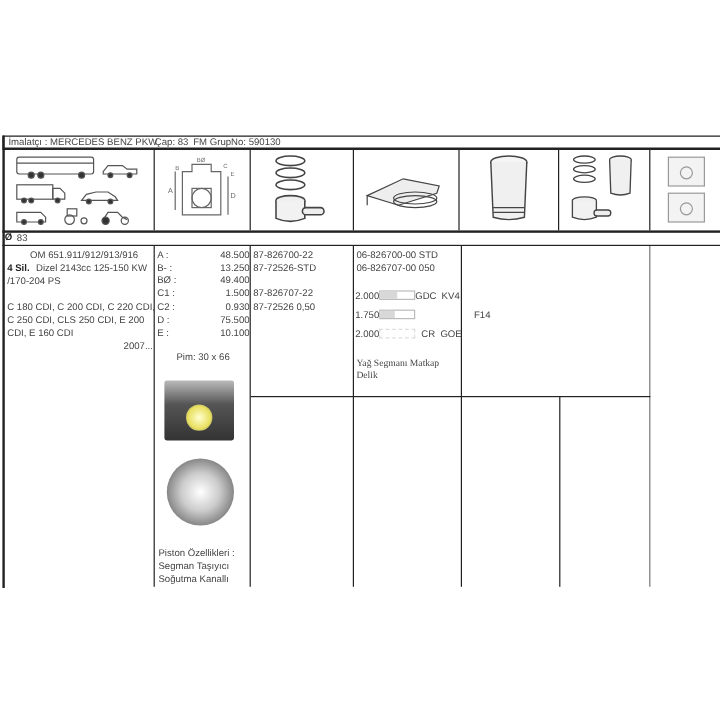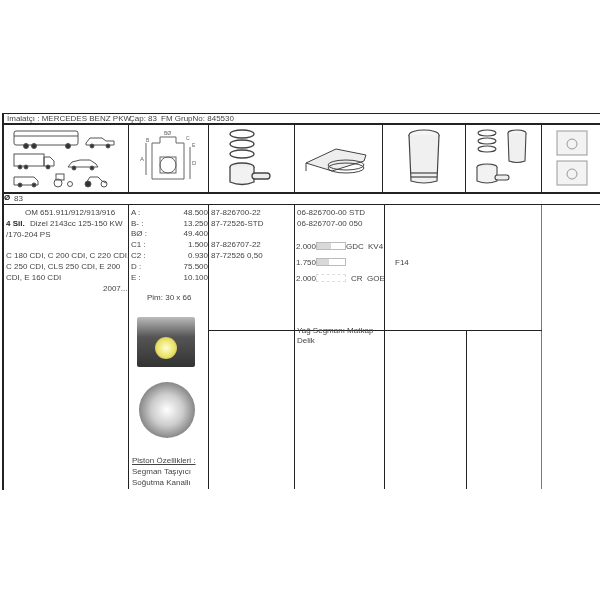--- a/index.html
+++ b/index.html
@@ -12,30 +12,30 @@
     .hline.thick { height: 2px; }
     .vline.grey { background: #777; }
     .txt { position: absolute; white-space: nowrap; font-size: 8px; color: #444; line-height: 10px; }
     .hdr-bar { position: absolute; left: 2px; top: 113px; width: 600px; height: 12px; border: 1px solid #222; border-bottom: 2px solid #222; background:#fff; }
     .cell-img { position: absolute; display: flex; align-items: center; justify-content: center; }
     .dimrow { position: absolute; left: 131px; width: 77px; height: 10px; font-size: 8px; color: #444; }
     .dimrow .k { position: absolute; left: 0; }
     .dimrow .v { position: absolute; right: 0; }
     .ringbar { position: absolute; height: 8px; border: 1px solid #bbb; background: #fff; }
     .ringbar .fill { position: absolute; left: 0; top: 0; bottom: 0; background: #d8d8d8; }
-    .underline { text-decoration: underline; }
+    .underline { }
     .bold { font-weight: bold; color: #222; }
   </style>
 </head>
 <body>
 
 <div class="hdr-bar">
   <span class="txt" style="left:4px;top:0px;">İmalatçı : MERCEDES BENZ PKW</span>
   <span class="txt" style="left:126px;top:0px;">Çap: 83</span>
-  <span class="txt" style="left:158px;top:0px;">FM GrupNo: 845530</span>
+  <span class="txt" style="left:158px;top:0px;">FM GrupNo: 590130</span>
 </div>
 
 <div class="hline thick" style="left:2px;top:192px;width:598px;"></div>
 <div class="vline thick" style="left:2px;top:113px;height:377px;"></div>
 <div class="vline" style="left:128px;top:125px;height:67px;"></div>
 <div class="vline" style="left:208px;top:125px;height:67px;"></div>
 <div class="vline" style="left:294px;top:125px;height:67px;"></div>
 <div class="vline" style="left:382px;top:125px;height:67px;"></div>
 <div class="vline" style="left:465px;top:125px;height:67px;"></div>
 <div class="vline" style="left:541px;top:125px;height:67px;"></div>
@@ -217,13 +217,13 @@
 <div class="ringbar" style="left:316px;top:258px;width:30px;">
     <div class="fill" style="width:12px;"></div>
   </div>
 <span class="txt" style="left:370px;top:258px;margin-left:25px;">F14</span>
 
 <span class="txt" style="left:296px;top:274px;">2.000</span>
 <div class="ringbar" style="left:316px;top:274px;width:30px;border-color:#ddd;border-style:dashed;"></div>
 <span class="txt" style="left:351px;top:274px;">CR</span>
 <span class="txt" style="left:367px;top:274px;">GOE</span>
 
-<span class="txt" style="left:297px;top:326px;white-space:normal;width:85px;">Yağ Segmanı Matkap Delik</span>
+<span class="txt" style="left:297px;top:298px;white-space:normal;width:85px;font-family:Liberation Serif, serif;">Yağ Segmanı Matkap Delik</span>
 
 </body></html>

